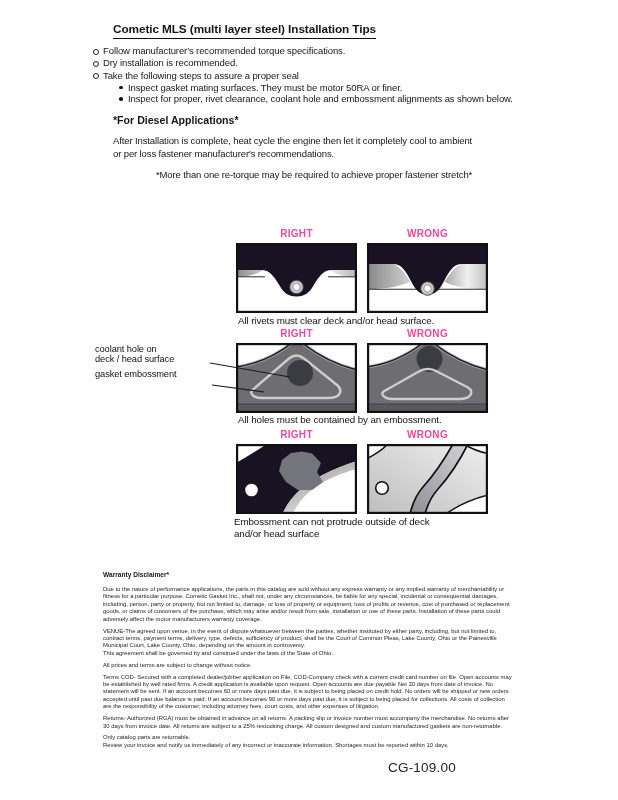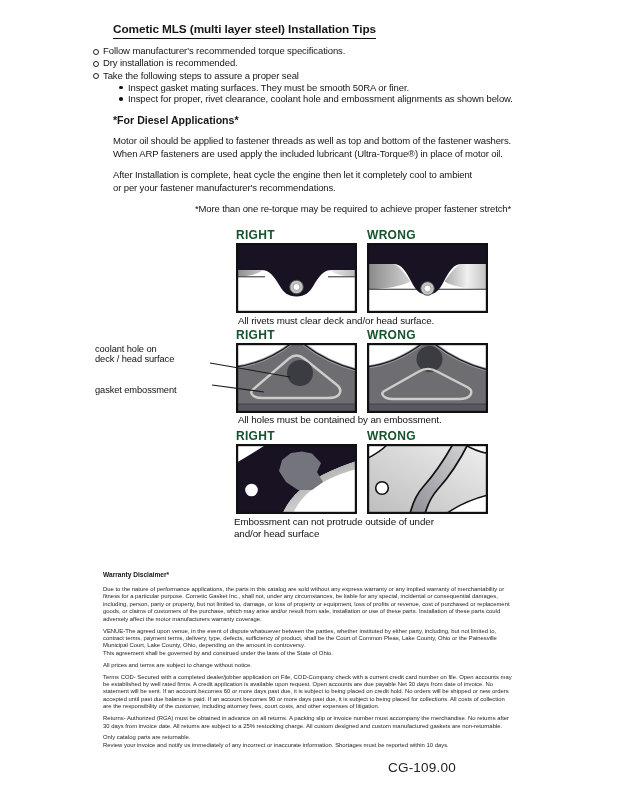--- a/index.html
+++ b/index.html
@@ -23,26 +23,26 @@
                background:#111;border-radius:50%;}
 
   
   #diesel{left:113px;top:114px;}
   #diesel-heading{font-size:10.6px;font-weight:bold;margin-bottom:8px;}
   .body-par{margin-top:8px;}
   .body-par.first{margin-top:0;}
   .body-line{font-size:9.5px;line-height:13px;letter-spacing:-0.12px;white-space:nowrap;}
 
   
-  .dg-label{width:121px;text-align:left;font-size:12px;font-weight:600;letter-spacing:0.3px;color:#14532d;}
+  .dg-label{width:121px;text-align:center;font-size:10px;font-weight:600;letter-spacing:0.3px;color:#ec4899;}
   .dg-caption{font-size:9.8px;line-height:11.5px;letter-spacing:-0.1px;color:#111;white-space:nowrap;}
   .panel{width:121px;height:70px;display:block;}
   #pointer-labels{left:95px;top:344px;width:115px;text-align:left;font-size:9.3px;line-height:10.3px;
                   letter-spacing:-0.1px;color:#111;}
-  #pointer-label-2{margin-top:20px;}
+  #pointer-label-2{margin-top:4px;}
   #leader-overlay{left:95px;top:340px;pointer-events:none;}
 
   
   #legal{left:103px;top:571px;width:414px;}
   #legal-heading{font-size:6.6px;font-weight:bold;margin-bottom:8px;}
   .legal-par{margin-top:4.5px;}
   .legal-par.tight{margin-top:0;}
   .legal-line{font-size:5.9px;line-height:7.4px;letter-spacing:0;color:#1d1d1d;white-space:nowrap;}
 
   #page-code{left:388px;top:760px;font-size:13.5px;letter-spacing:0.2px;color:#222;}
@@ -54,34 +54,30 @@
 
   <div id="title" class="abs">Cometic MLS (multi layer steel) Installation Tips</div>
 
   <div id="tips" class="abs">
     <div>
         <div class="bullet-main">Follow manufacturer's recommended torque specifications.</div>
         <div class="bullet-main">Dry installation is recommended.</div>
         <div class="bullet-main">Take the following steps to assure a proper seal</div>
       </div>
     <div>
-        <div class="bullet-sub">Inspect gasket mating surfaces.  They must be smooth 50RA or finer.</div>
+        <div class="bullet-sub">Inspect gasket mating surfaces.  They must be motor 50RA or finer.</div>
         <div class="bullet-sub">Inspect for proper, rivet clearance, coolant hole and embossment alignments as shown below.</div>
       </div>
   </div>
 
   <div id="diesel" class="abs">
     <div id="diesel-heading">*For Diesel Applications*</div>
-    <div class="body-par first">
-        <div class="body-line">Motor oil should be applied to fastener threads as well as top and bottom of the fastener washers.</div>
-        <div class="body-line">When ARP fasteners are used apply the included lubricant (Ultra-Torque®) in place of motor oil.</div>
-      </div>
     <div class="body-par">
         <div class="body-line">After Installation is complete, heat cycle the engine then let it completely cool to ambient</div>
-        <div class="body-line">or per your fastener manufacturer's recommendations.</div>
+        <div class="body-line">or per loss fastener manufacturer's recommendations.</div>
       </div>
     <div class="body-par" style="text-align:right;">
         <div class="body-line">*More than one re-torque may be required to achieve proper fastener stretch*</div>
       </div>
   </div>
 
   <div class="abs dg-label" style="left:236px;top:228px;">RIGHT</div>
   <div class="abs dg-label" style="left:367px;top:228px;">WRONG</div>
 
   <svg class="abs panel" style="left:236px;top:243px;" viewBox="0 0 121 70">
@@ -209,21 +205,21 @@
     <path d="M97,0 Q108,7 121,9.5" fill="none" stroke="#111" stroke-width="1.5"></path>
     <path d="M121,51 Q96,57.5 79,70" fill="none" stroke="#111" stroke-width="1.5"></path>
     <path d="M86,0 Q72,25 56,43 Q47,53 43,70 H58 Q62,55 71,45 Q88,26 101,0 Z" fill="url(#w3b)"></path>
     <path d="M86,0 Q72,25 56,43 Q47,53 43,70" fill="none" stroke="#111" stroke-width="1.7"></path>
     <path d="M101,0 Q88,26 71,45 Q62,55 58,70" fill="none" stroke="#111" stroke-width="1.7"></path>
     <circle cx="15" cy="44" r="6.3" fill="#ffffff" stroke="#111" stroke-width="1.6"></circle>
     <rect x="1" y="1" width="119" height="68" fill="none" stroke="#111" stroke-width="2.4"></rect>
   </svg>
 
   <div class="abs" style="left:234px;top:516px;">
-    <div class="dg-caption">Embossment can not protrude outside of under</div>
+    <div class="dg-caption">Embossment can not protrude outside of deck</div>
     <div class="dg-caption">and/or head surface</div>
   </div>
 
   <div id="legal" class="abs">
     <div id="legal-heading">Warranty Disclaimer*</div>
     <div class="legal-par tight">
         <div class="legal-line">Due to the nature of performance applications, the parts in this catalog are sold without any express warranty or any implied warranty of merchantability or</div>
         <div class="legal-line">fitness for a particular purpose.  Cometic Gasket Inc., shall not, under any circumstances, be liable for any special, incidental or consequential damages,</div>
         <div class="legal-line">including, person, party or property, but not limited to, damage, or loss of property or equipment, loss of profits or revenue, cost of purchased or replacement</div>
         <div class="legal-line">goods, or claims of customers of the purchase, which may arise and/or result from sale, installation or use of these parts.  Installation of these parts could</div>

